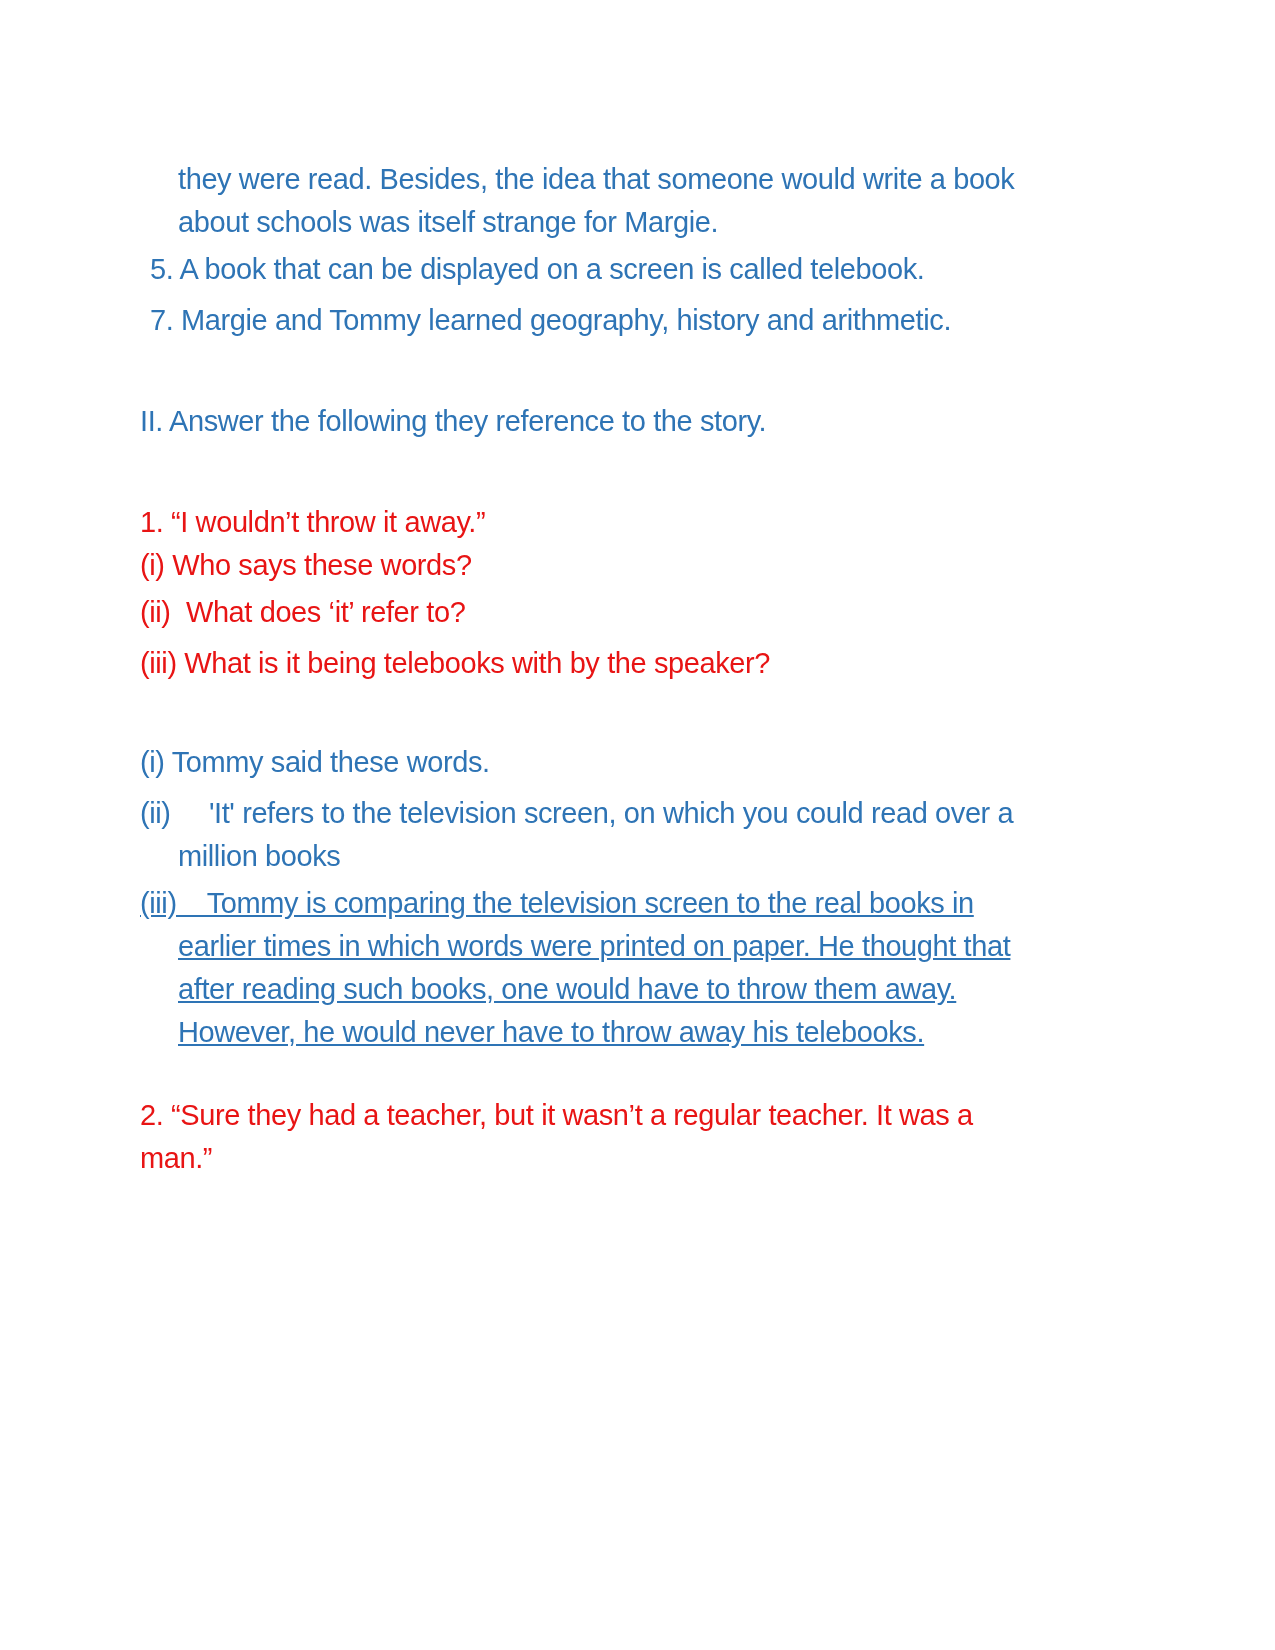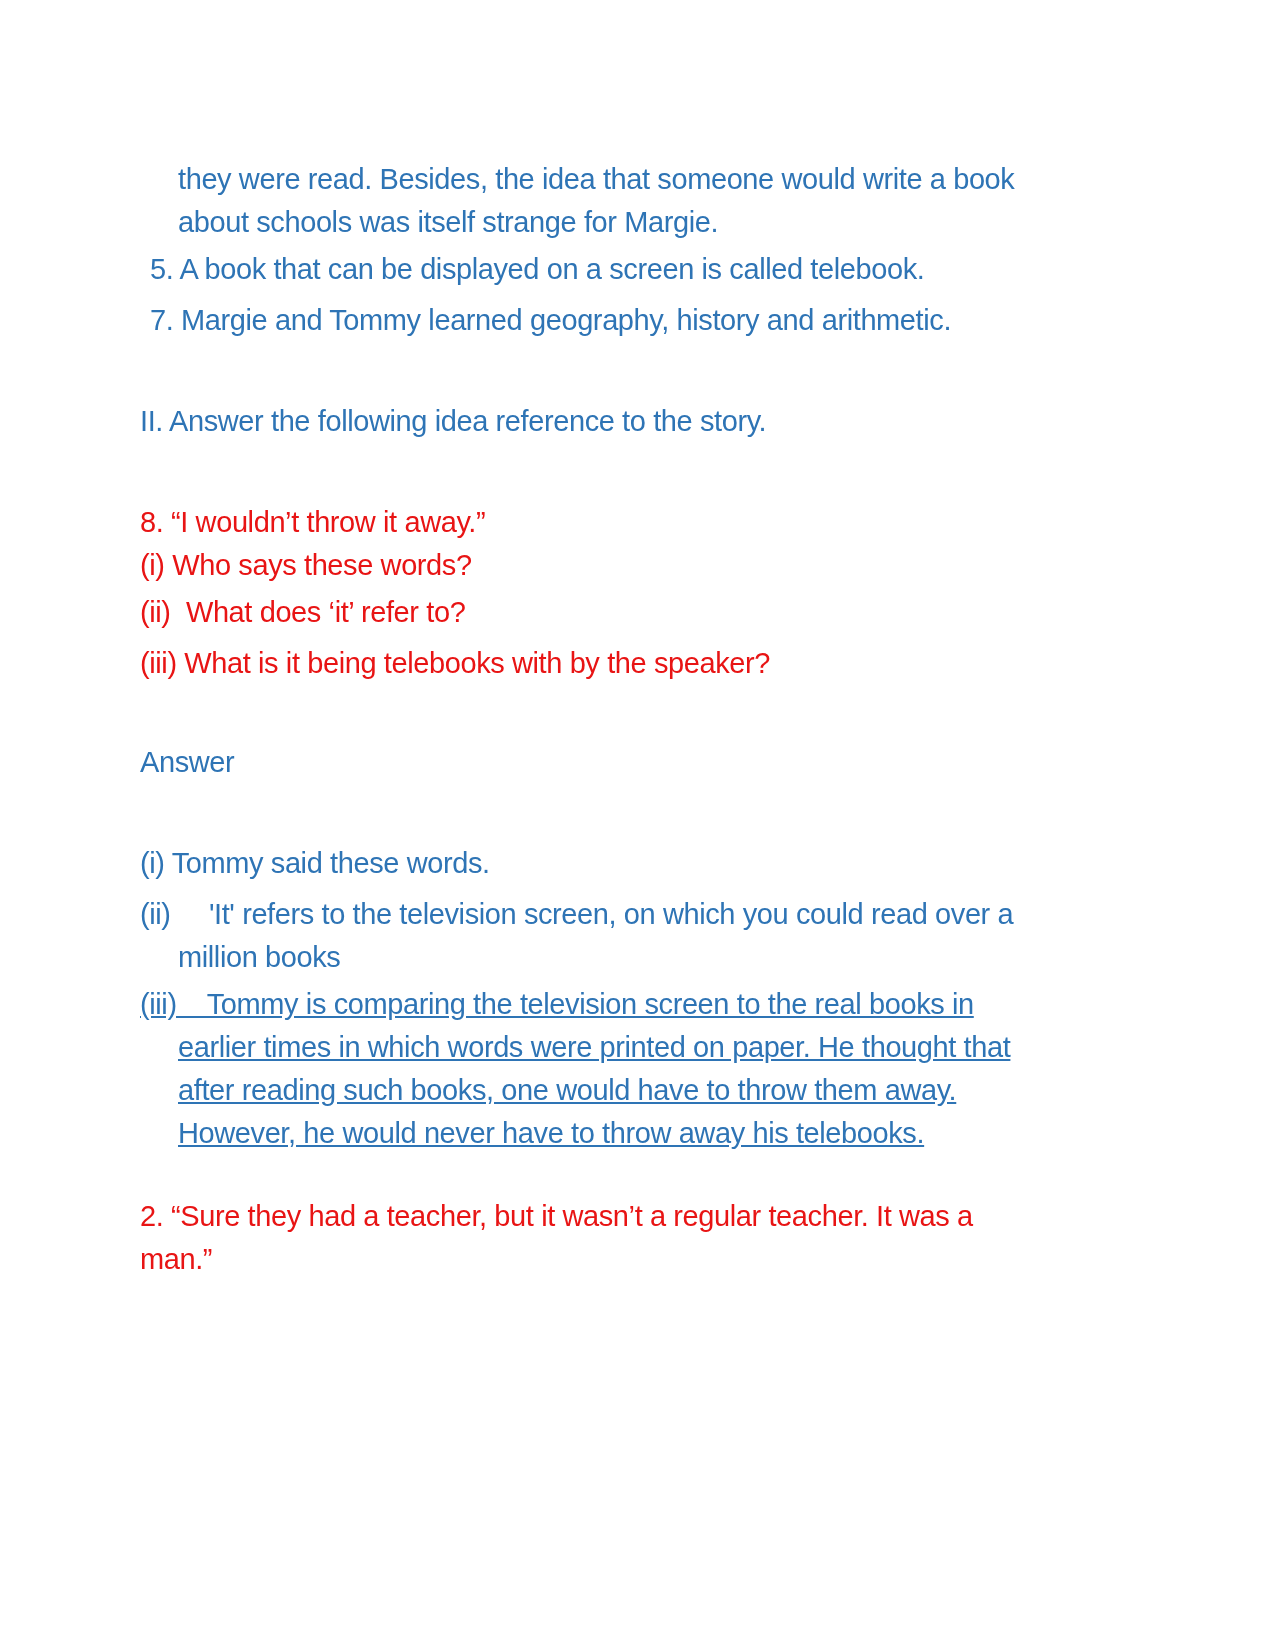--- a/index.html
+++ b/index.html
@@ -50,31 +50,30 @@
 <div class="doc-page">
 
   <p class="para c-blue indent-cont mb-xs">they were read. Besides, the idea that someone would write a book
 about schools was itself strange for Margie.</p>
 
   <p class="para c-blue num-item mb-sm">5. A book that can be displayed on a screen is called telebook.</p>
 
 
   <p class="para c-blue num-item mb-lg">7. Margie and Tommy learned geography, history and arithmetic.</p>
 
-  <p class="para c-blue mb-lg">II. Answer the following idea reference to the story.</p>
+  <p class="para c-blue mb-lg">II. Answer the following they reference to the story.</p>
 
-  <p class="para c-red mb-0">8. “I wouldn’t throw it away.”</p>
+  <p class="para c-red mb-0">1. “I wouldn’t throw it away.”</p>
 
   <p class="para c-red mb-xs">(i) Who says these words?</p>
 
   <p class="para c-red mb-sm">(ii)  What does ‘it’ refer to?</p>
 
   <p class="para c-red mb-ans">(iii) What is it being telebooks with by the speaker?</p>
 
-  <p class="para c-blue mb-lg">Answer</p>
 
   <p class="para c-blue mb-sm">(i) Tommy said these words.</p>
 
   <p class="para c-blue hang mb-xs">(ii)     'It' refers to the television screen, on which you could read over a
 million books</p>
 
   <p class="para c-blue hang mb-md">(iii)    Tommy is comparing the television screen to the real books in
 earlier times in which words were printed on paper. He thought that
 after reading such books, one would have to throw them away.
 However, he would never have to throw away his telebooks.</p>

